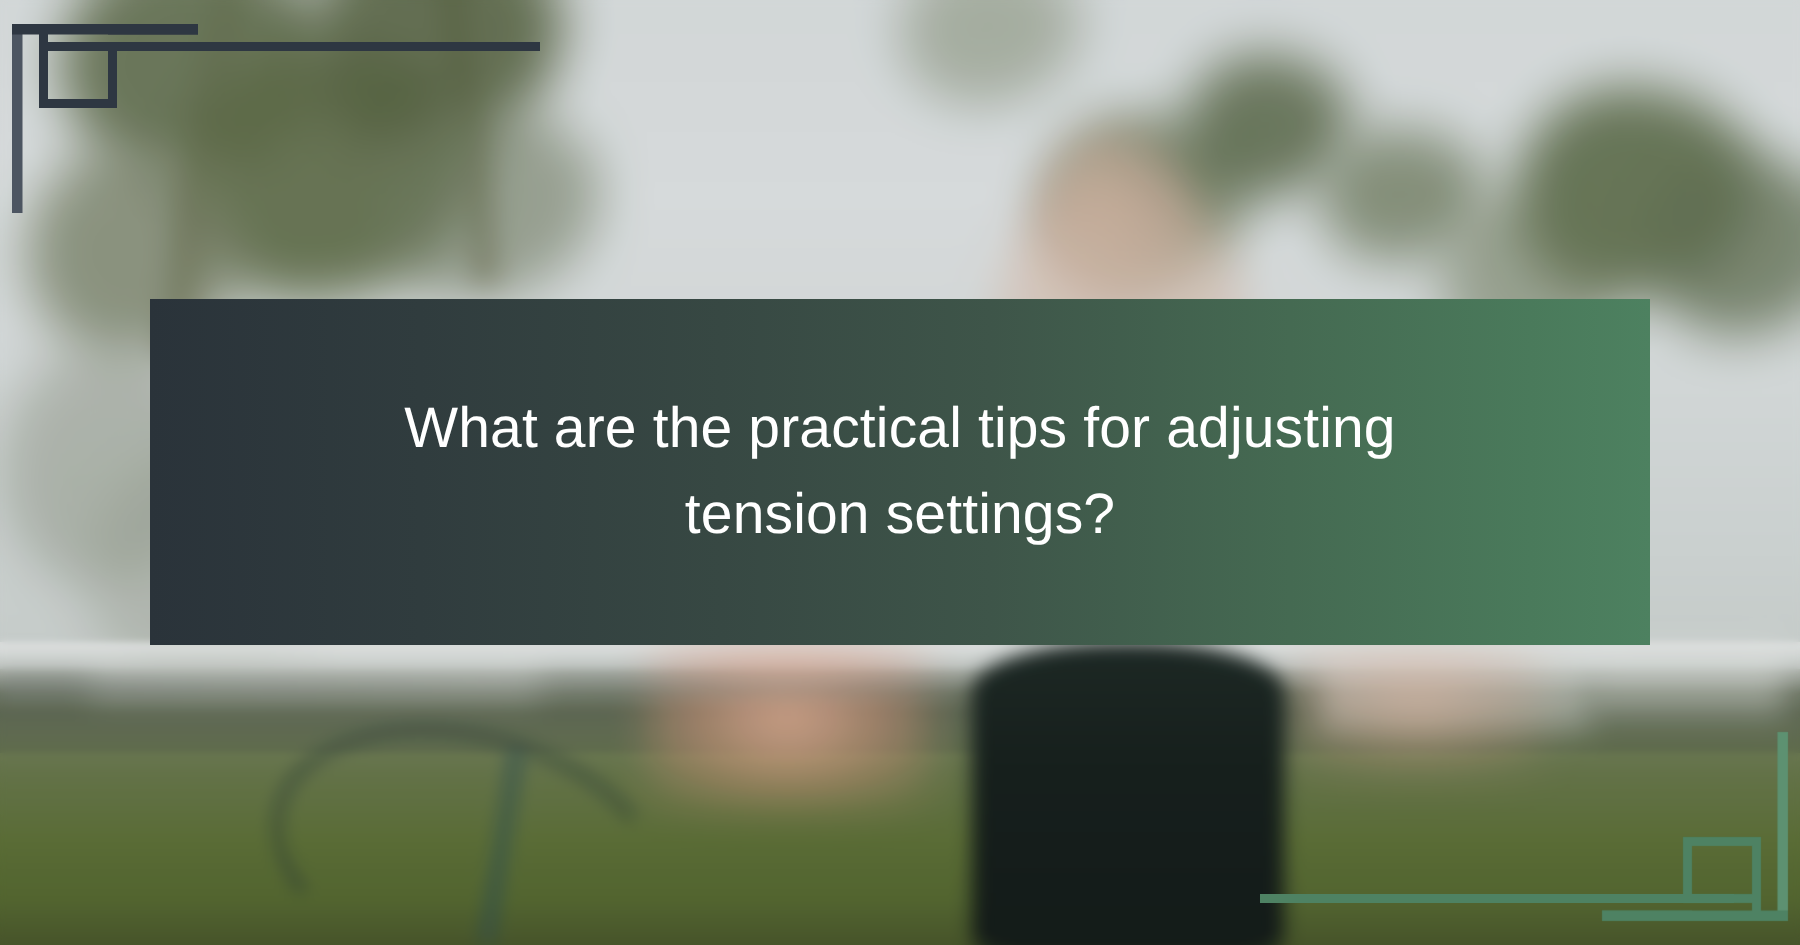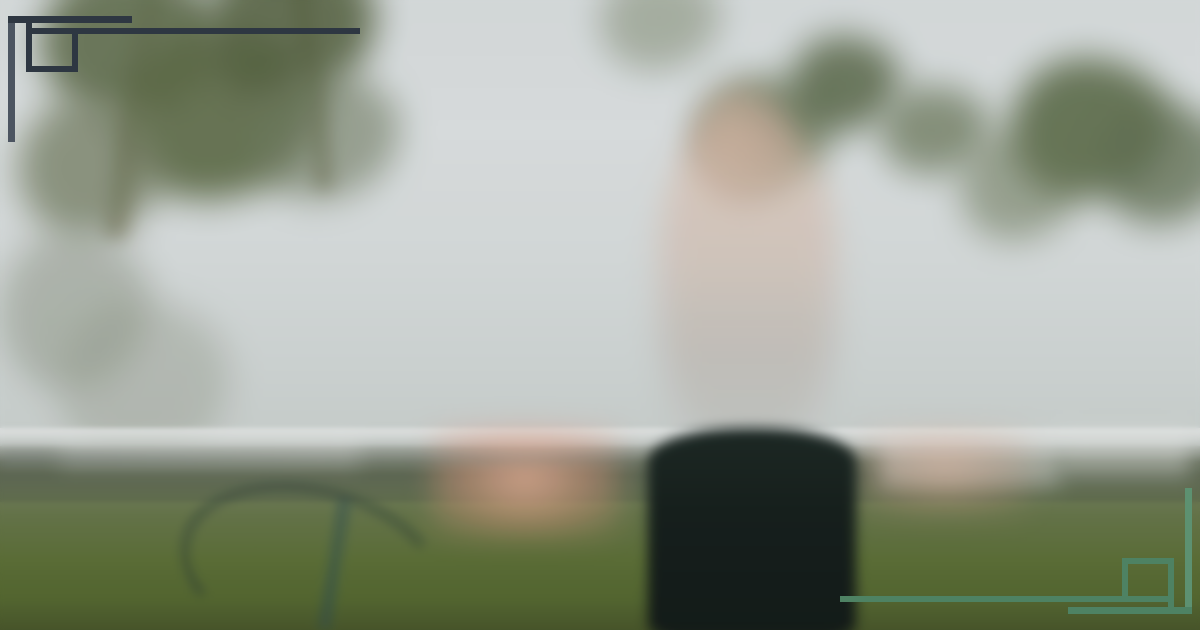--- a/index.html
+++ b/index.html
@@ -333,14 +333,17 @@
     <span class="o-horz-top"></span>
     <span class="o-horz-box"></span>
     <span class="o-vert-short"></span>
     <span class="o-sq-t"></span>
     <span class="o-sq-b"></span>
     <span class="o-sq-l"></span>
     <span class="o-sq-r"></span>
     <span class="o-horz-long"></span>
   </div>
 
+  <div class="banner">
+    <h1 class="banner-title">What are the practical tips for adjusting tension settings?</h1>
+  </div>
 
 </div>
 
 </body></html>

